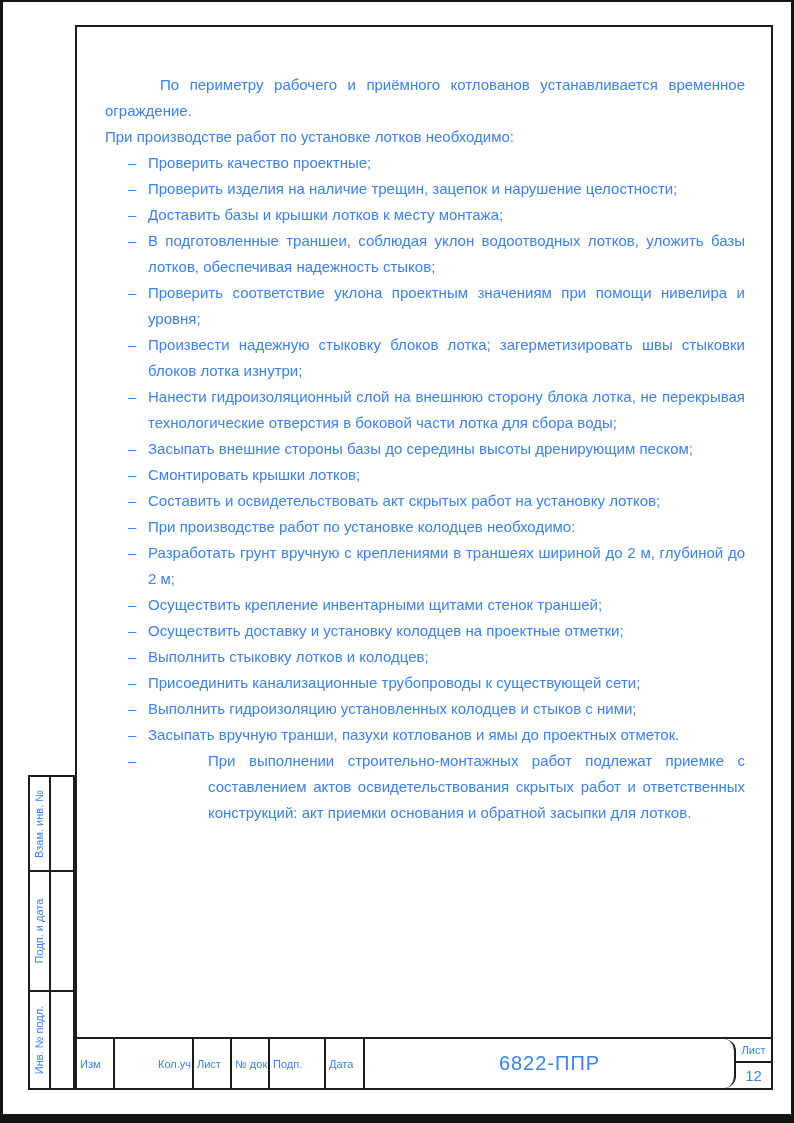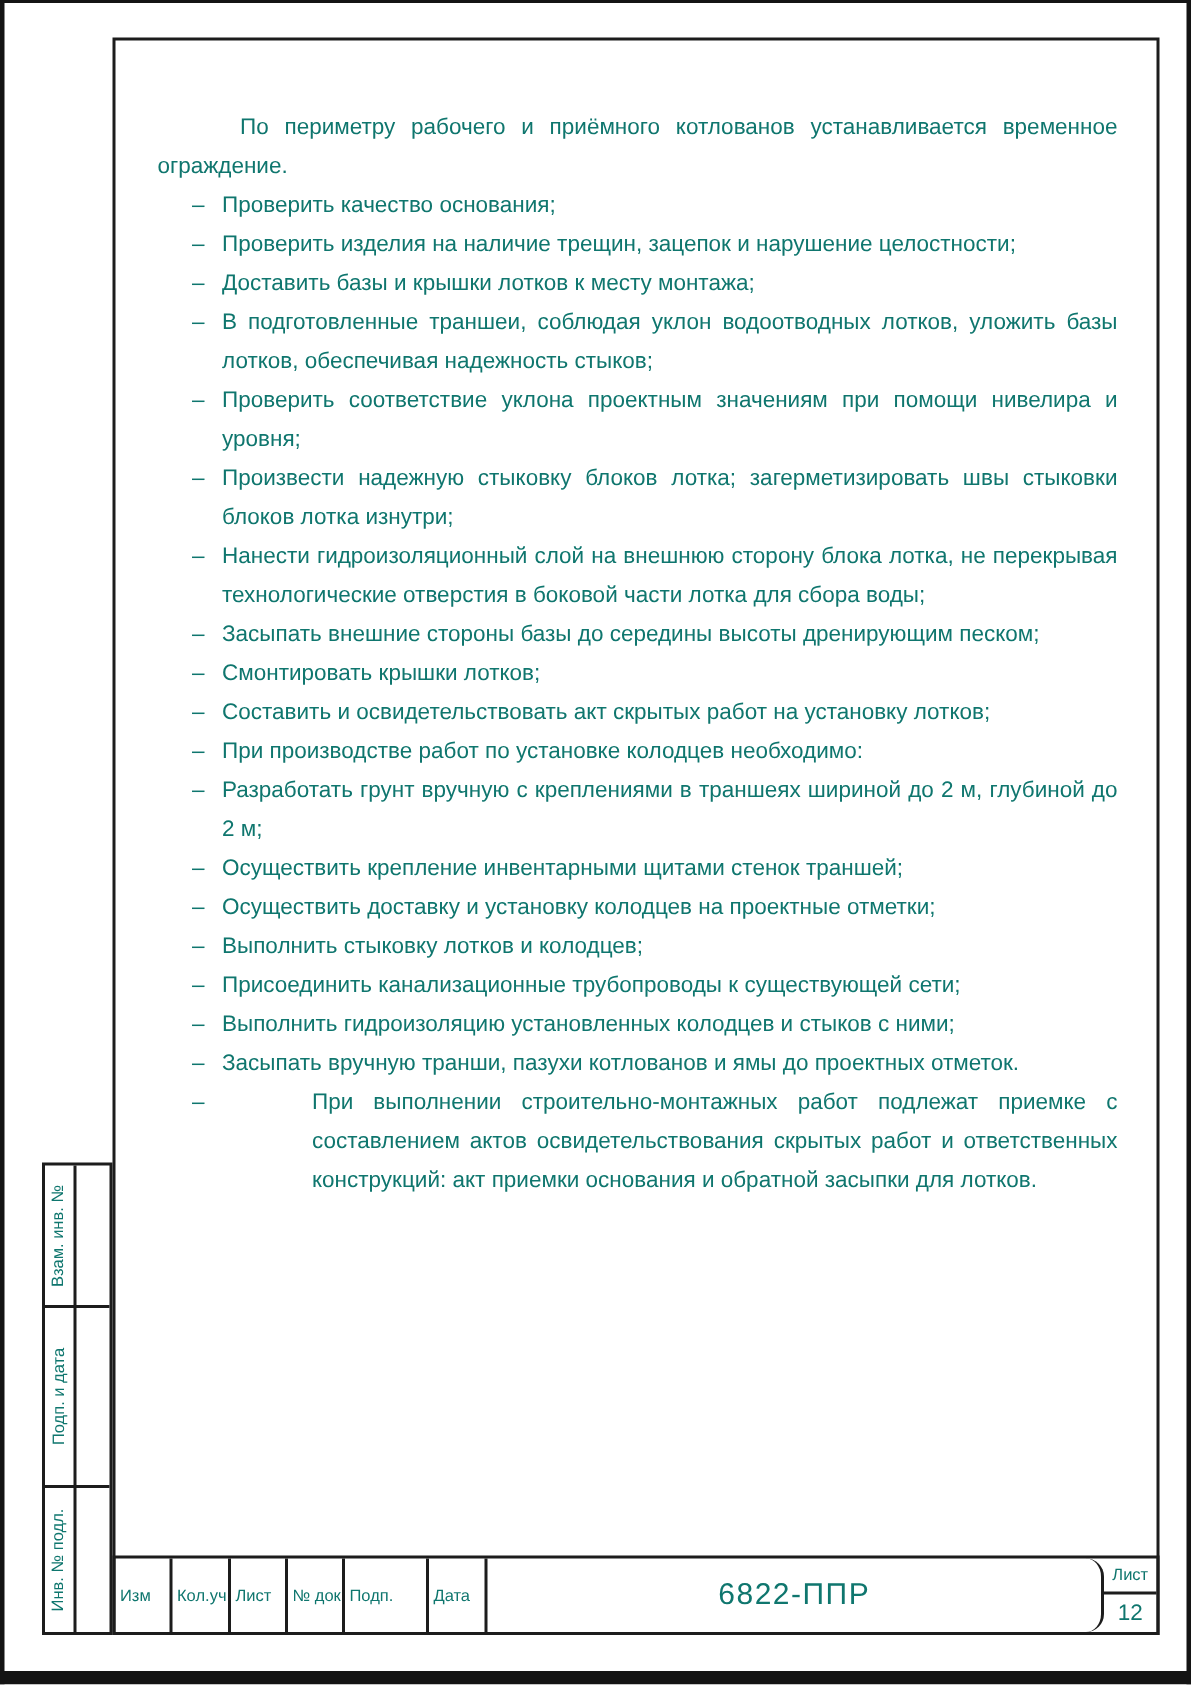--- a/index.html
+++ b/index.html
@@ -1,19 +1,19 @@
 <!DOCTYPE html>
 <html><head>
 <meta charset="utf-8">
 <style>
   * { margin:0; padding:0; box-sizing:border-box; }
   body { background:#ffffff; }
   .sheet {
     position:relative; width:794px; height:1123px; background:#ffffff;
-    font-family:"Liberation Sans", sans-serif; color:#0f766e; overflow:hidden;
+    font-family:"Liberation Sans", sans-serif; color:#3b82f6; overflow:hidden;
   }
   
   .edge { position:absolute; background:#141414; }
   .edge-top    { left:0; top:0; width:794px; height:2px; }
   .edge-left   { left:0; top:0; width:3px; height:1123px; }
   .edge-right  { left:791px; top:0; width:3px; height:1123px; }
   .edge-bottom { left:0; top:1114px; width:794px; height:9px; }
 
   
   .frame { position:absolute; left:75px; top:25px; width:698px; height:1065px;
@@ -42,21 +42,21 @@
   .v-label span { transform:rotate(-90deg); white-space:nowrap; font-size:11px; }
   .v-empty { flex:1; }
 
   
   .stamp { position:absolute; left:75px; top:1037px; width:698px; height:53px;
            border:2px solid #1c1c1c; display:flex; font-size:11px; }
   .s-col { display:flex; flex-direction:row; border-right:2px solid #1c1c1c; }
   .s-col .r1, .s-col .r2 { height:16px; border-bottom:2px solid #1c1c1c; }
   .s-col .r3 { flex:1; display:flex; align-items:center; padding-left:3px;
                white-space:nowrap; overflow:hidden; }
-  .w-izm  { width:38px; } .w-kol  { width:39px; } .w-list { width:38px; }
+  .w-izm  { width:38px; } .w-kol  { width:39px;margin-left:40px; } .w-list { width:38px; }
   .w-doc  { width:38px; } .w-podp { width:56px; } .w-data { width:39px; }
   .s-main { flex:1; border-right:2px solid #1c1c1c; display:flex;
             align-items:center; justify-content:center; font-size:20px;
             letter-spacing:1px;border-radius:12px; }
   .s-sheet { width:35px; display:flex; flex-direction:column; }
   .s-sheet .lbl { height:24px; border-bottom:2px solid #1c1c1c; display:flex;
                   align-items:center; justify-content:center; }
   .s-sheet .num { flex:1; display:flex; align-items:center; justify-content:center;
                   font-size:15px; }
 </style>
@@ -67,25 +67,26 @@
 
   <div class="edge edge-top"></div>
   <div class="edge edge-left"></div>
   <div class="edge edge-right"></div>
   <div class="edge edge-bottom"></div>
 
   <div class="frame"></div>
 
   <div class="content">
     <p class="para">По периметру рабочего и приёмного котлованов устанавливается временное ограждение.</p>
+    <p class="intro">При производстве работ по установке лотков необходимо:</p>
 
     <div class="list">
       <div class="item">
         <span class="marker">–</span>
-        <div class="item-text">Проверить качество основания;</div>
+        <div class="item-text">Проверить качество проектные;</div>
       </div>
       <div class="item">
         <span class="marker">–</span>
         <div class="item-text">Проверить изделия на наличие трещин, зацепок и нарушение целостности;</div>
       </div>
       <div class="item">
         <span class="marker">–</span>
         <div class="item-text">Доставить базы и крышки лотков к месту монтажа;</div>
       </div>
       <div class="item">

